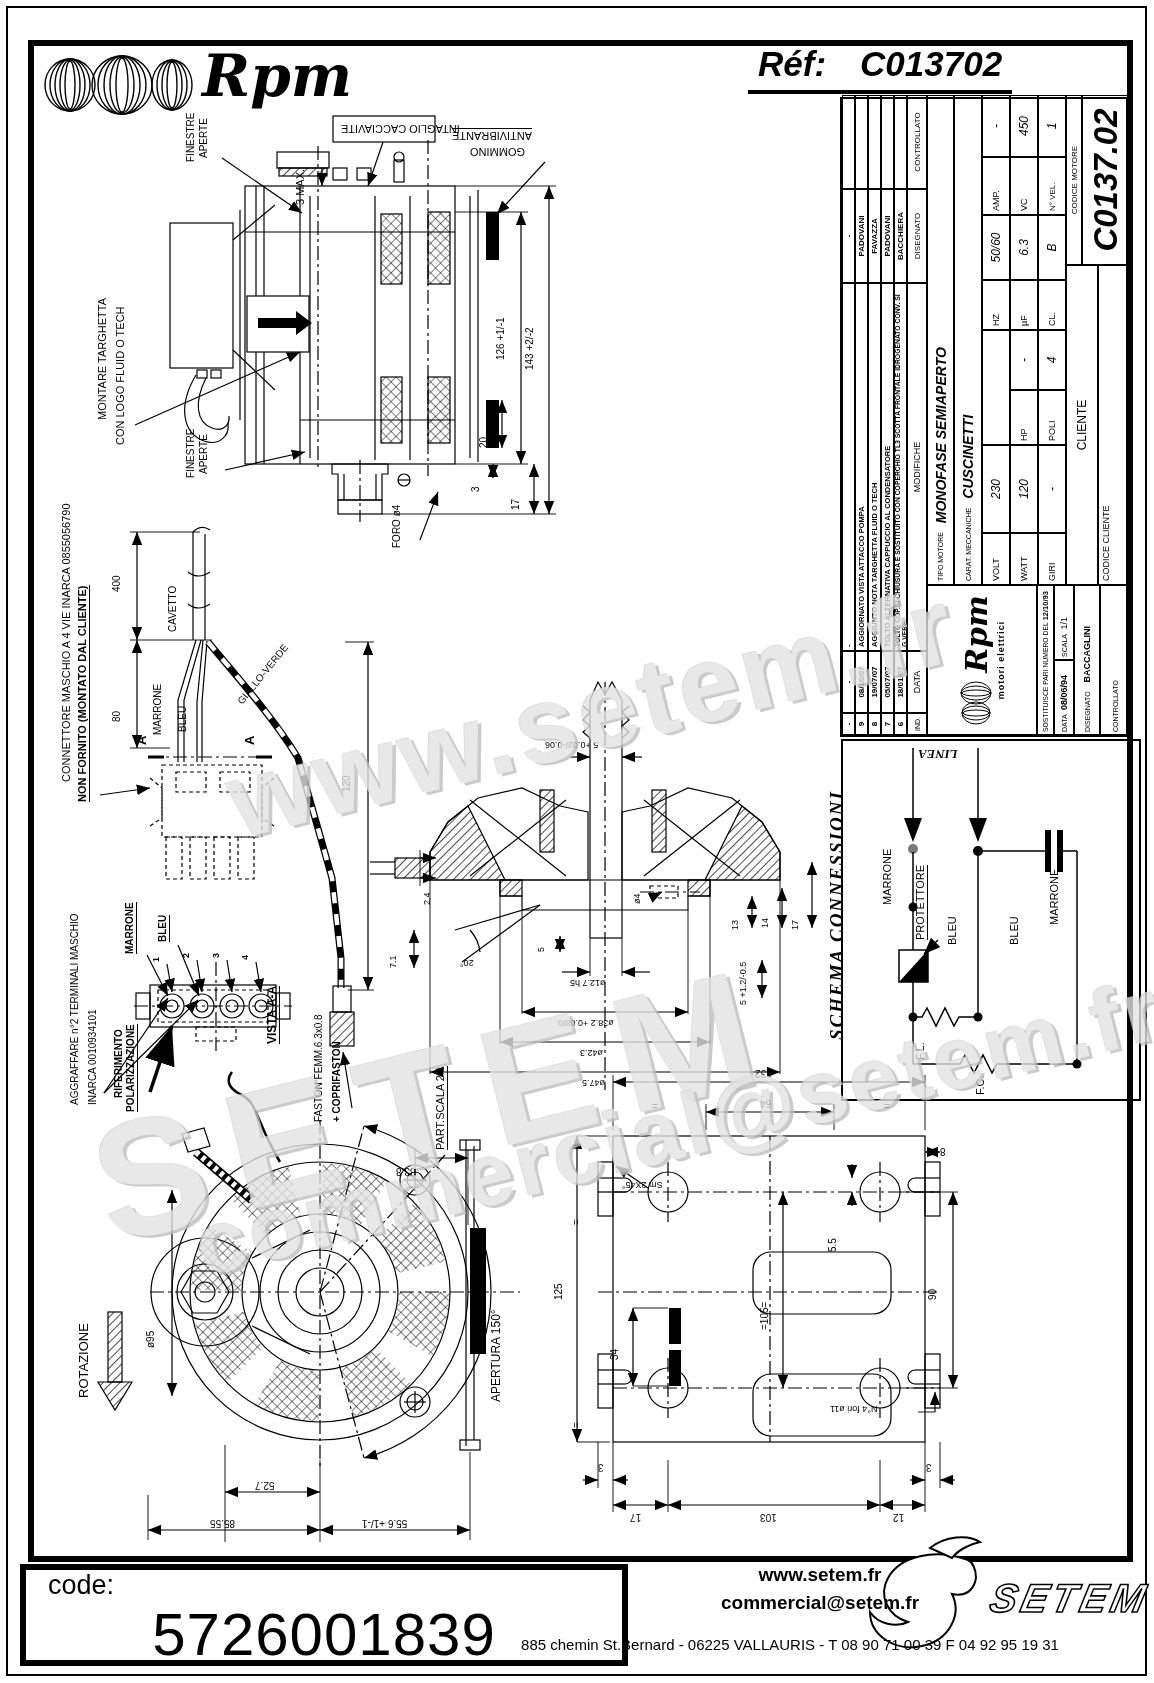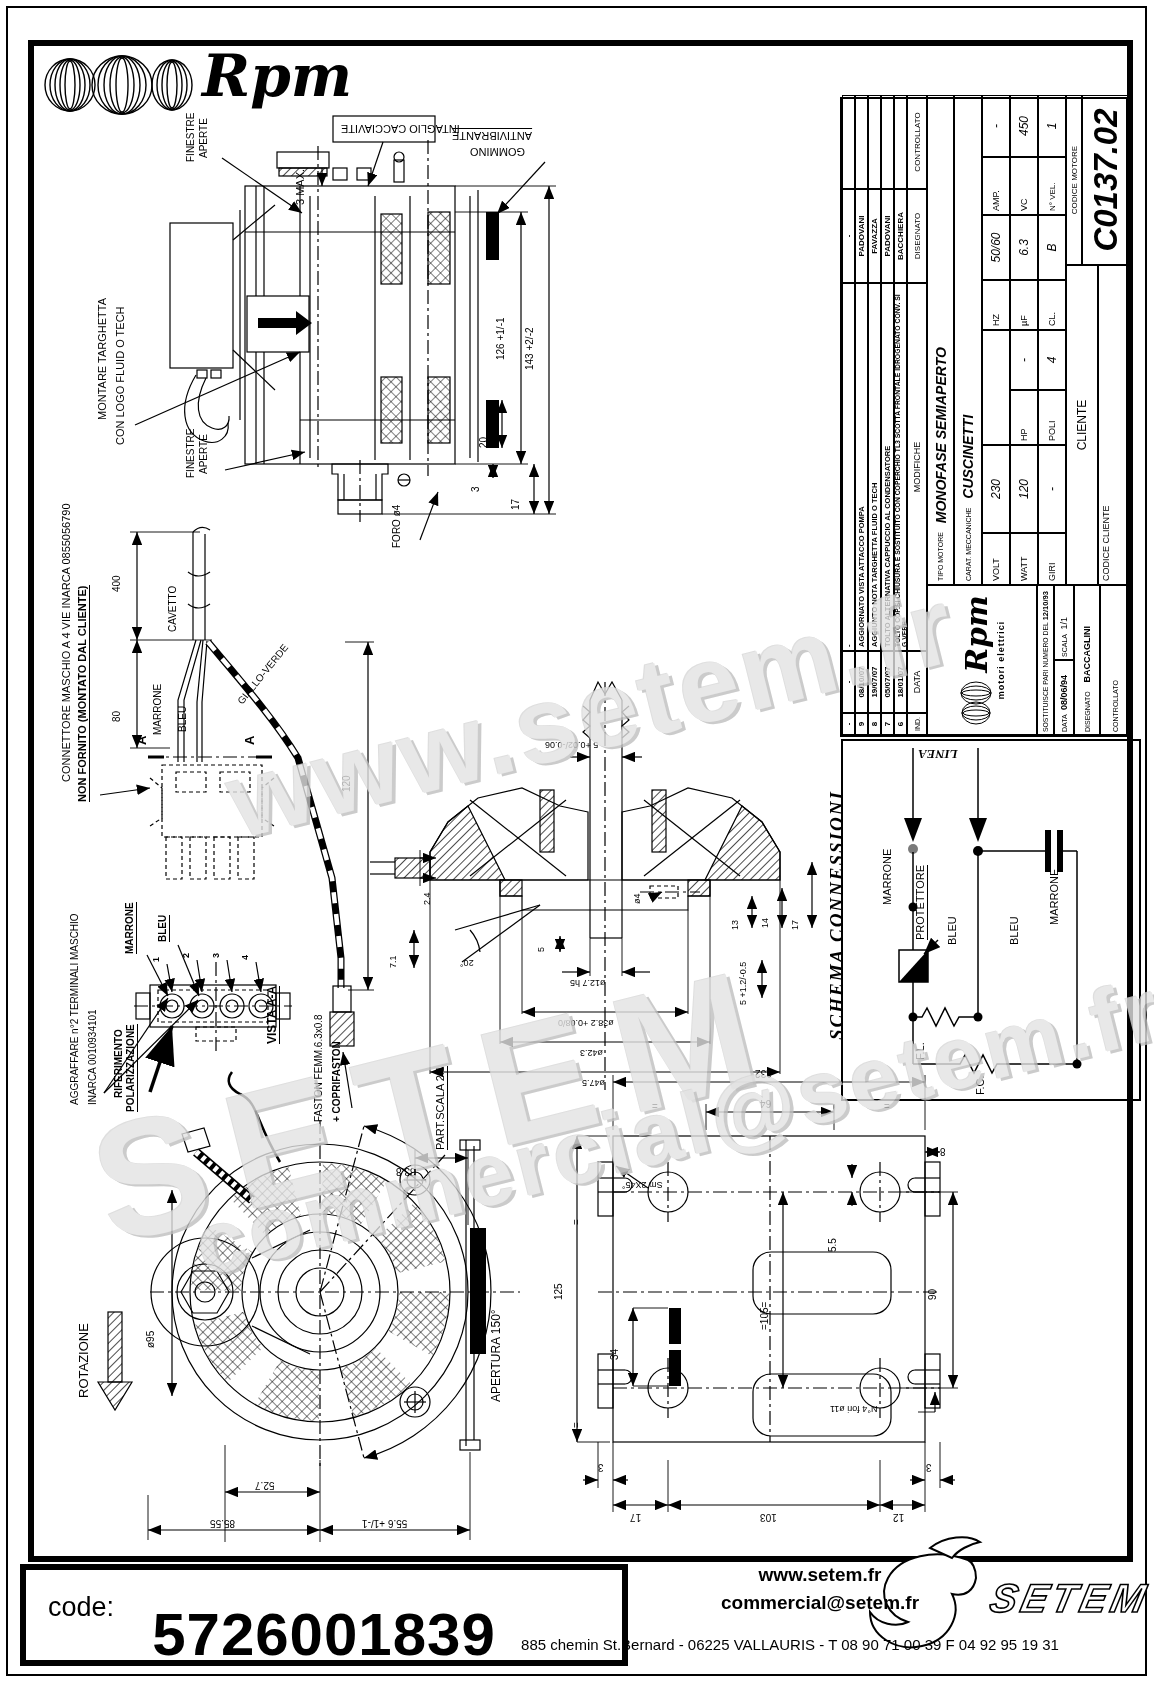--- a/index.html
+++ b/index.html
@@ -30,23 +30,23 @@
   .tc { position:absolute; border:1px solid #000; overflow:hidden; display:flex; align-items:center; }
   .tcc { justify-content:center; text-align:center; }
   .lab { font-size:7px; }
   
   .wm { position:absolute; font-weight:bold; color:#e3e3e3; z-index:6; white-space:nowrap;
         transform:rotate(-14deg); transform-origin:0 0; opacity:.8; pointer-events:none;
         text-shadow:3px 3px 0 #bfbfbf, -1px -1px 0 #d7d7d7; letter-spacing:4px; }
   
   .code-box { position:absolute; left:20px; top:1564px; width:608px; height:102px;
               border:6px solid #000; z-index:5; background:#fff; }
-  .code-lab { position:absolute; left:22px; top:22px; font-size:27px; }
+  .code-lab { position:absolute; left:22px; top:0; font-size:27px; }
   .code-val { position:absolute; left:0; right:0; top:30px; text-align:center;
-              font-size:60px; font-weight:bold; letter-spacing:1px; }
+              font-size:60px; font-weight:normal; letter-spacing:1px; }
   .f-site  { position:absolute; left:650px; top:1564px; width:340px; text-align:center;
              font-size:19px; font-weight:bold; z-index:5; }
   .f-mail  { position:absolute; left:650px; top:1592px; width:340px; text-align:center;
              font-size:19px; font-weight:bold; z-index:5; }
   .f-addr  { position:absolute; left:440px; top:1636px; width:700px; text-align:center;
              font-size:15px; z-index:5; }
 </style>
 </head>
 <body>
 
@@ -449,20 +449,23 @@
     <g>
       <path d="M968,1560 C935,1548 900,1556 888,1578 C878,1596 888,1616 908,1622 C896,1628 878,1624 870,1612 C870,1636 896,1652 922,1646 C950,1640 962,1614 952,1594 C966,1597 974,1590 976,1578 C976,1568 972,1562 968,1560 Z" fill="#fff" stroke="#000" stroke-width="2"></path>
       <path d="M930,1548 C945,1536 968,1534 980,1542 C970,1544 958,1550 952,1558 Z" fill="#fff" stroke="#000" stroke-width="2"></path>
       <g transform="translate(988,1612) skewX(-12)">
         <text x="0" y="0" font-family="Liberation Sans, sans-serif" font-size="40" font-weight="bold" font-style="italic" letter-spacing="4" fill="#ffffff" stroke="#000" stroke-width="1.6">SETEM</text>
       </g>
     </g>
   </svg>
 
   <div class="brand-rpm">Rpm</div>
+  <div class="ref-blk">
+    <span>Réf:</span><span class="val">C013702</span>
+  </div>
 
   <div class="tb">
 
     <div class="tc tcc" style="left:0;top:0;width:22px;height:13px;font-size:8px;font-weight:bold">-</div>
     <div class="tc tcc" style="left:22px;top:0;width:62px;height:13px;font-size:8px;font-weight:bold">-</div>
     <div class="tc" style="left:84px;top:0;width:368px;height:13px;font-size:7.5px;font-weight:bold;padding-left:3px">-</div>
     <div class="tc tcc" style="left:452px;top:0;width:94px;height:13px;font-size:8px;font-weight:bold">-</div>
     <div class="tc" style="left:546px;top:0;width:94px;height:13px"></div>
 
     <div class="tc tcc" style="left:0;top:13px;width:22px;height:13px;font-size:8px;font-weight:bold">9</div>

